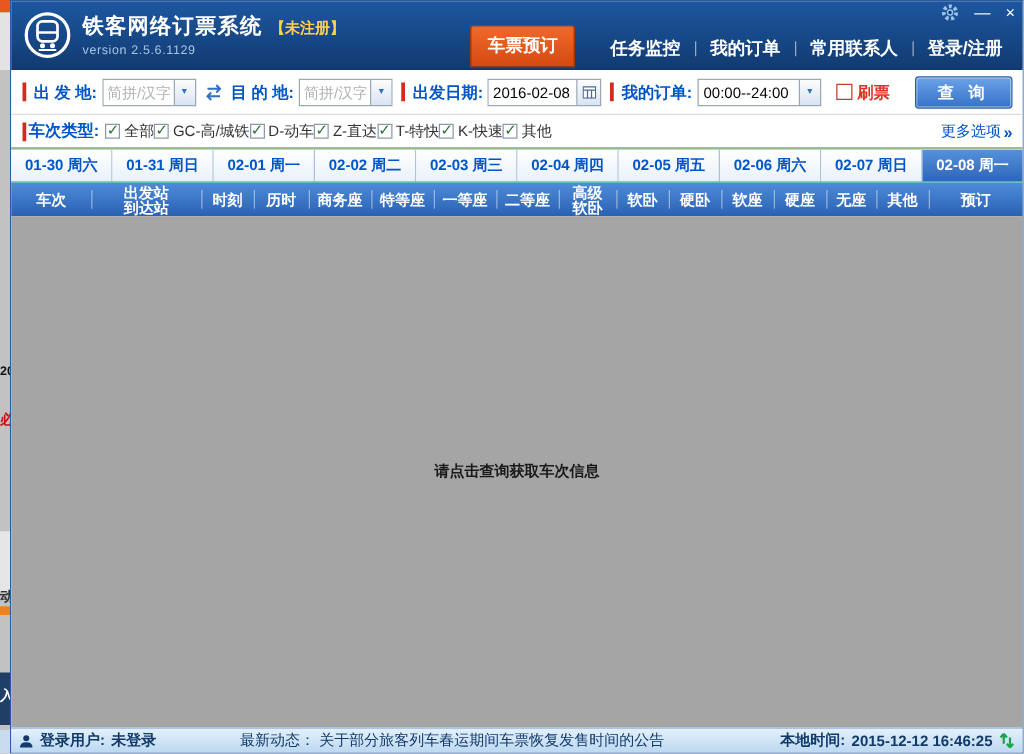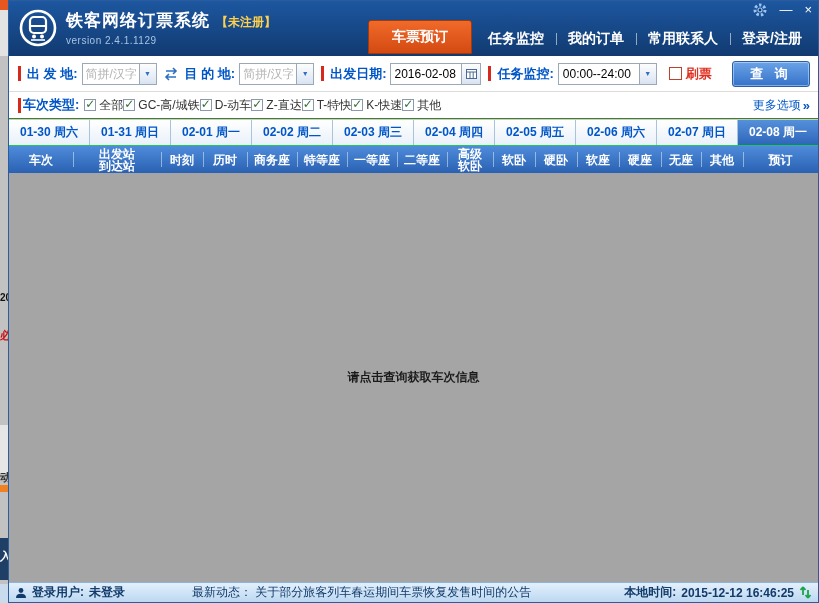--- a/index.html
+++ b/index.html
@@ -32,21 +32,21 @@
   .title-wrap { position:absolute; left:57px; top:8px; color:#fff; white-space:nowrap; }
   .title-main { font-size:17px; font-weight:bold; letter-spacing:1px; }
   .badge { color:#ffd24d; font-size:12px; font-weight:bold; margin-left:6px; }
   .version { font-size:10px; color:#a8c4e4; margin-top:3px; letter-spacing:.5px; }
   .win-controls { position:absolute; top:2px; right:6px; display:flex; gap:12px; align-items:center; color:#fff; }
   .ctrl { font-size:13px; line-height:14px; cursor:default; }
   .nav { position:absolute; right:4px; bottom:2px; display:flex; align-items:flex-end; }
   .nav-item { color:#fff; font-weight:bold; font-size:14px; padding:6px 12px; position:relative; white-space:nowrap; }
   .nav-item + .nav-item::before { content:""; position:absolute; left:0; top:9px; bottom:9px; width:1px; background:rgba(255,255,255,.55); }
   .nav-item.active { background:linear-gradient(#f06a2a,var(--c-active_tab,#d44a12)); border:1px solid #a33a0c;
-                     border-radius:3px 3px 0 0; padding:7px 23px; margin-right:4px; }
+                     border-radius:3px 3px 0 0; padding:7px 13px; margin-right:16px; }
   .nav-item.active + .nav-item::before { display:none; }
 
   
   .search-row { height:36px; background:#fff; display:flex; align-items:center; padding:0 8px 0 6px; gap:4px;
                 border-bottom:1px solid #dcdcdc; flex:none; }
   .rbar { width:3px; height:15px; background:var(--c-accent_red,#d7281e); margin:0 2px 0 3px; flex:none; }
   .blue-label { color:var(--c-link_blue,#0056c8); font-weight:bold; font-size:13px; white-space:nowrap; }
   .combo { display:flex; align-items:stretch; border:1px solid #9aa8b8; height:22px; background:#fff; flex:none; }
   .combo input { border:none; outline:none; width:56px; font-size:12px; padding:0 3px; font-family:inherit; }
   .combo input::placeholder { color:#b2b2b2; }
@@ -130,21 +130,21 @@
       <svg class="logo" width="40" height="40" viewBox="0 0 40 40">
         <circle cx="20" cy="20" r="17" fill="none" stroke="#ffffff" stroke-width="2.6"></circle>
         <rect x="12" y="9" width="16" height="16" rx="4" fill="none" stroke="#ffffff" stroke-width="2.2"></rect>
         <line x1="12" y1="18" x2="28" y2="18" stroke="#ffffff" stroke-width="2"></line>
         <circle cx="16" cy="28.5" r="2" fill="#ffffff"></circle>
         <circle cx="24" cy="28.5" r="2" fill="#ffffff"></circle>
         <line x1="13" y1="32" x2="27" y2="32" stroke="#ffffff" stroke-width="1.6"></line>
       </svg>
       <div class="title-wrap">
         <span class="title-main">铁客网络订票系统</span><span class="badge">【未注册】</span>
-        <div class="version">version 2.4.1.1129</div>
+        <div class="version">version 2.5.6.1129</div>
       </div>
       <div class="win-controls">
         <svg width="14" height="14" viewBox="0 0 14 14">
           <circle cx="7" cy="7" r="5" fill="none" stroke="#9cc4ee" stroke-width="3" stroke-dasharray="2.4 2"></circle>
           <circle cx="7" cy="7" r="2" fill="#113a70" stroke="#9cc4ee" stroke-width="1.2"></circle>
         </svg>
         <span class="ctrl">—</span>
         <span class="ctrl">×</span>
       </div>
       <div class="nav">
@@ -186,21 +186,21 @@
         <span class="cal">
           <svg width="11" height="11" viewBox="0 0 11 11">
             <rect x="0.5" y="1.5" width="10" height="9" fill="#fff" stroke="#4a6a94" stroke-width="1"></rect>
             <line x1="0.5" y1="4" x2="10.5" y2="4" stroke="#4a6a94" stroke-width="1"></line>
             <line x1="4" y1="4" x2="4" y2="10.5" stroke="#4a6a94" stroke-width="1"></line>
             <line x1="7.2" y1="4" x2="7.2" y2="10.5" stroke="#4a6a94" stroke-width="1"></line>
           </svg>
         </span>
       </span>
       <span class="rbar"></span>
-      <span class="blue-label">任务监控:</span>
+      <span class="blue-label">我的订单:</span>
       <span class="combo">
         <span class="combo-text">00:00--24:00</span>
         <span class="dd">▼</span>
       </span>
       <span class="chk"></span>
       <span class="red-label">刷票</span>
       <button class="query">查 询</button>
     </div>
 
     <div class="filter-row">

